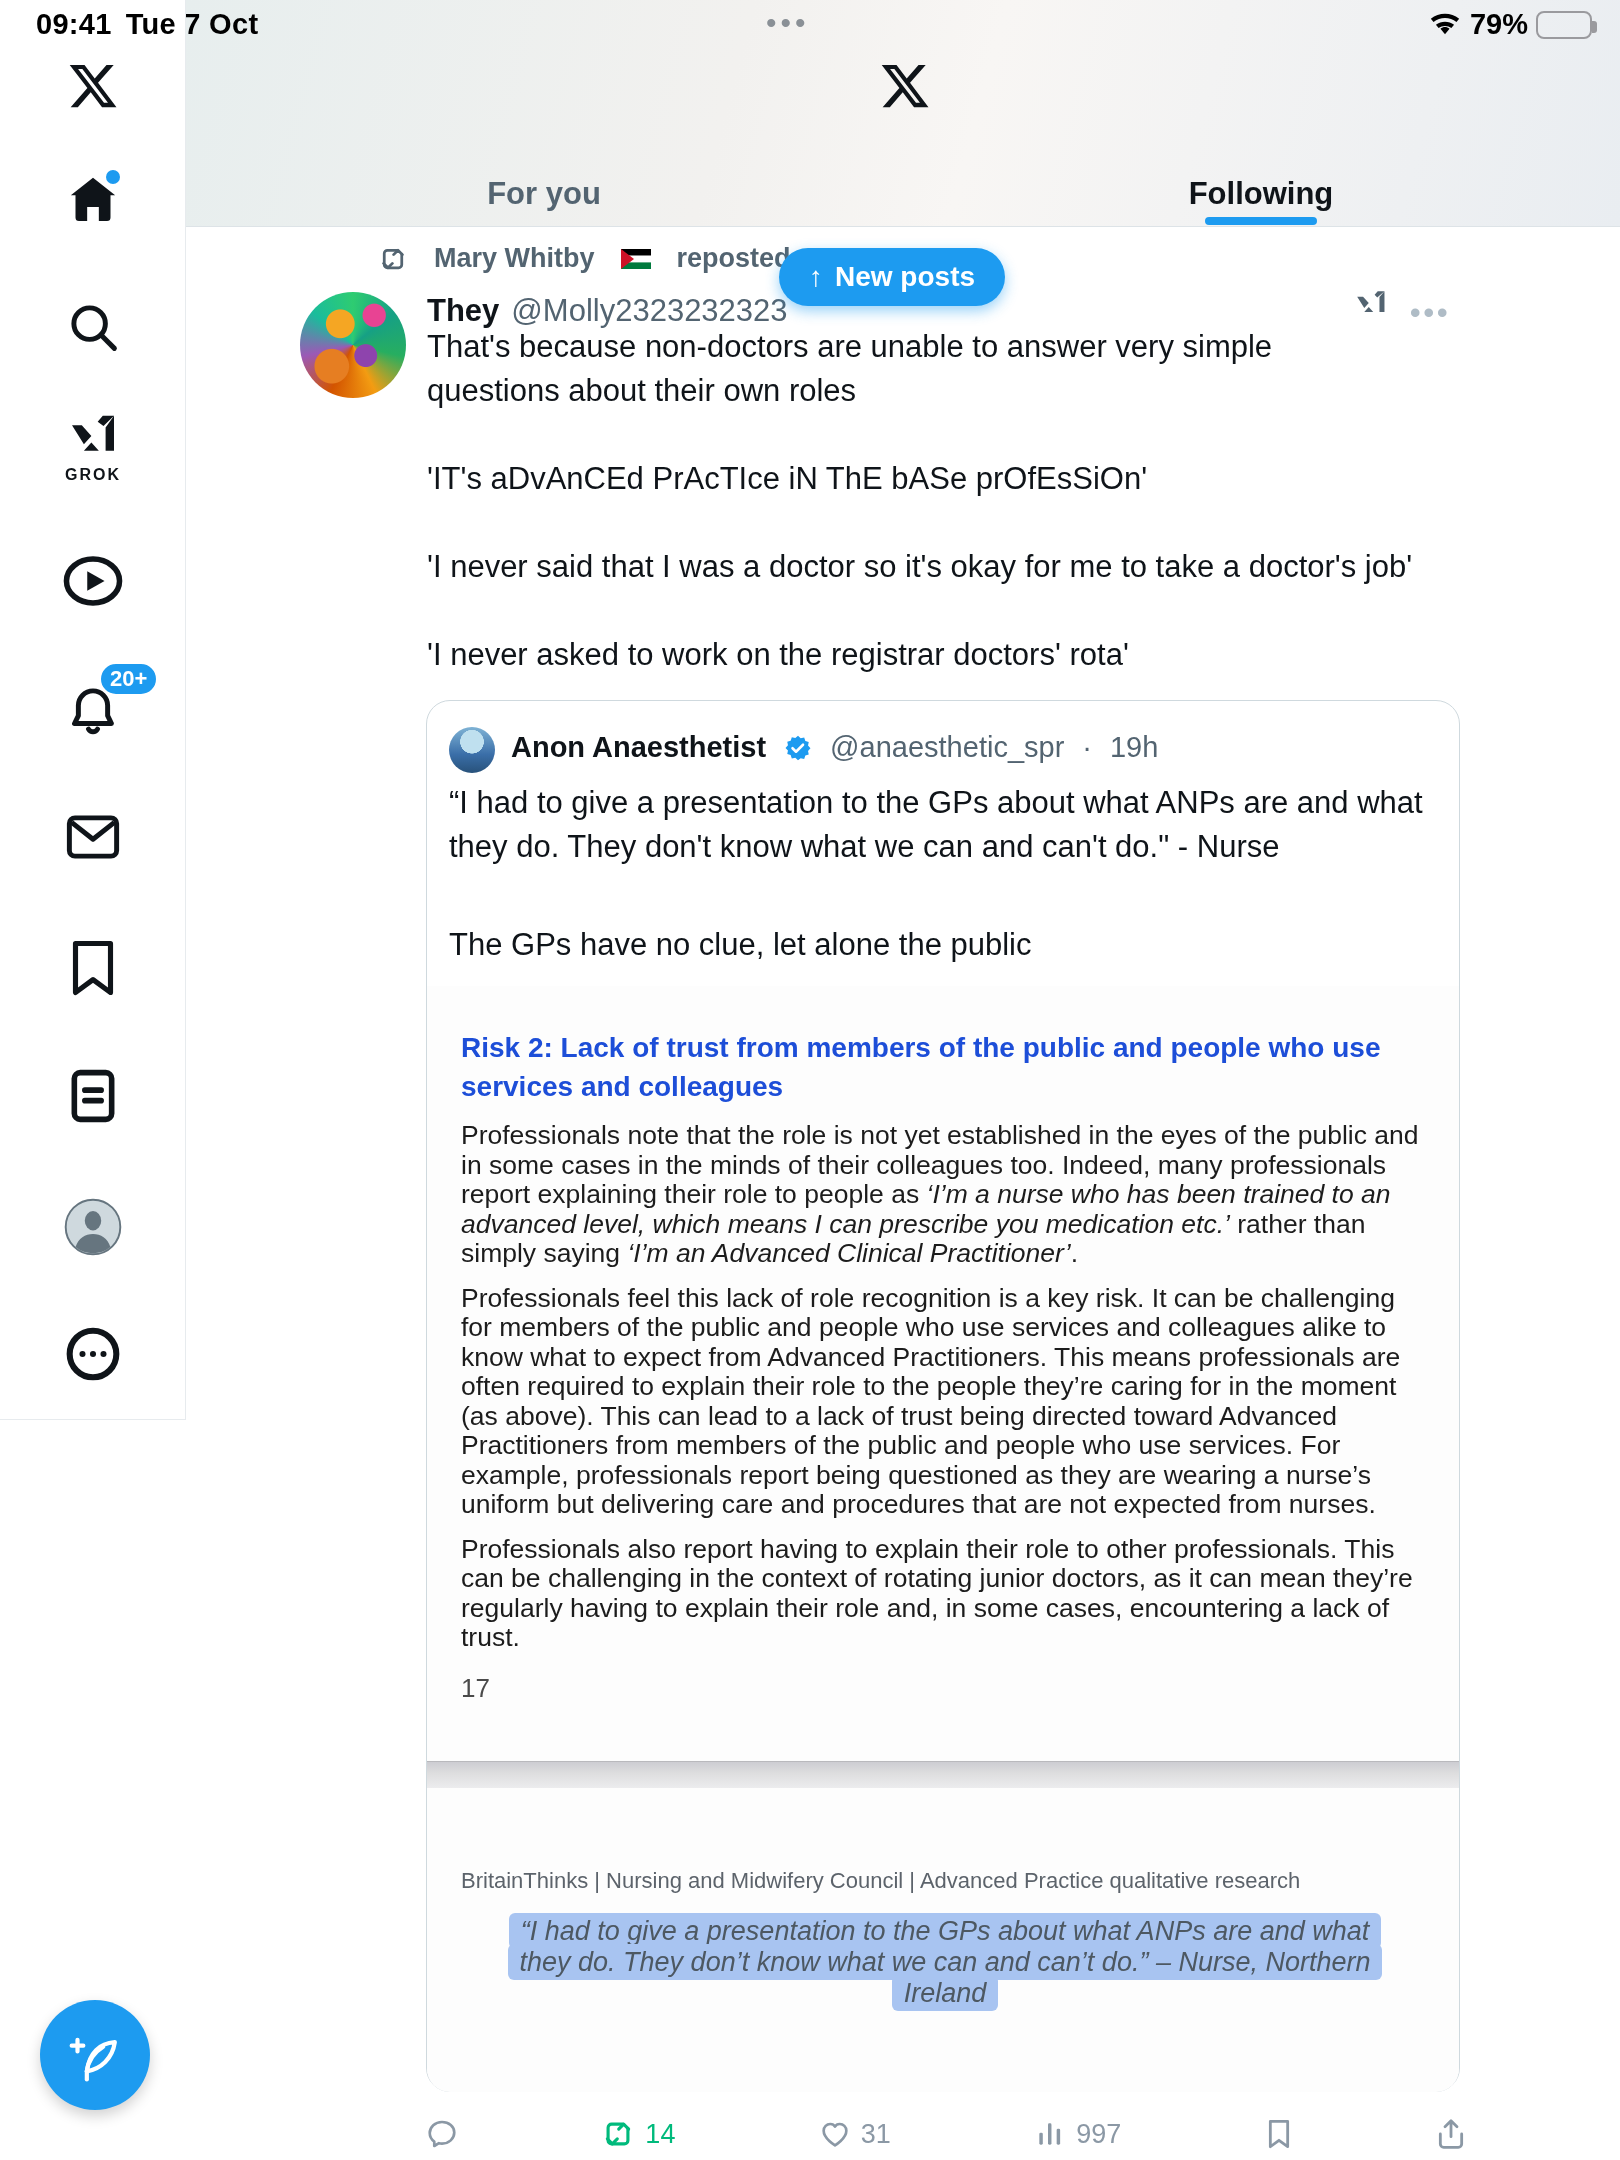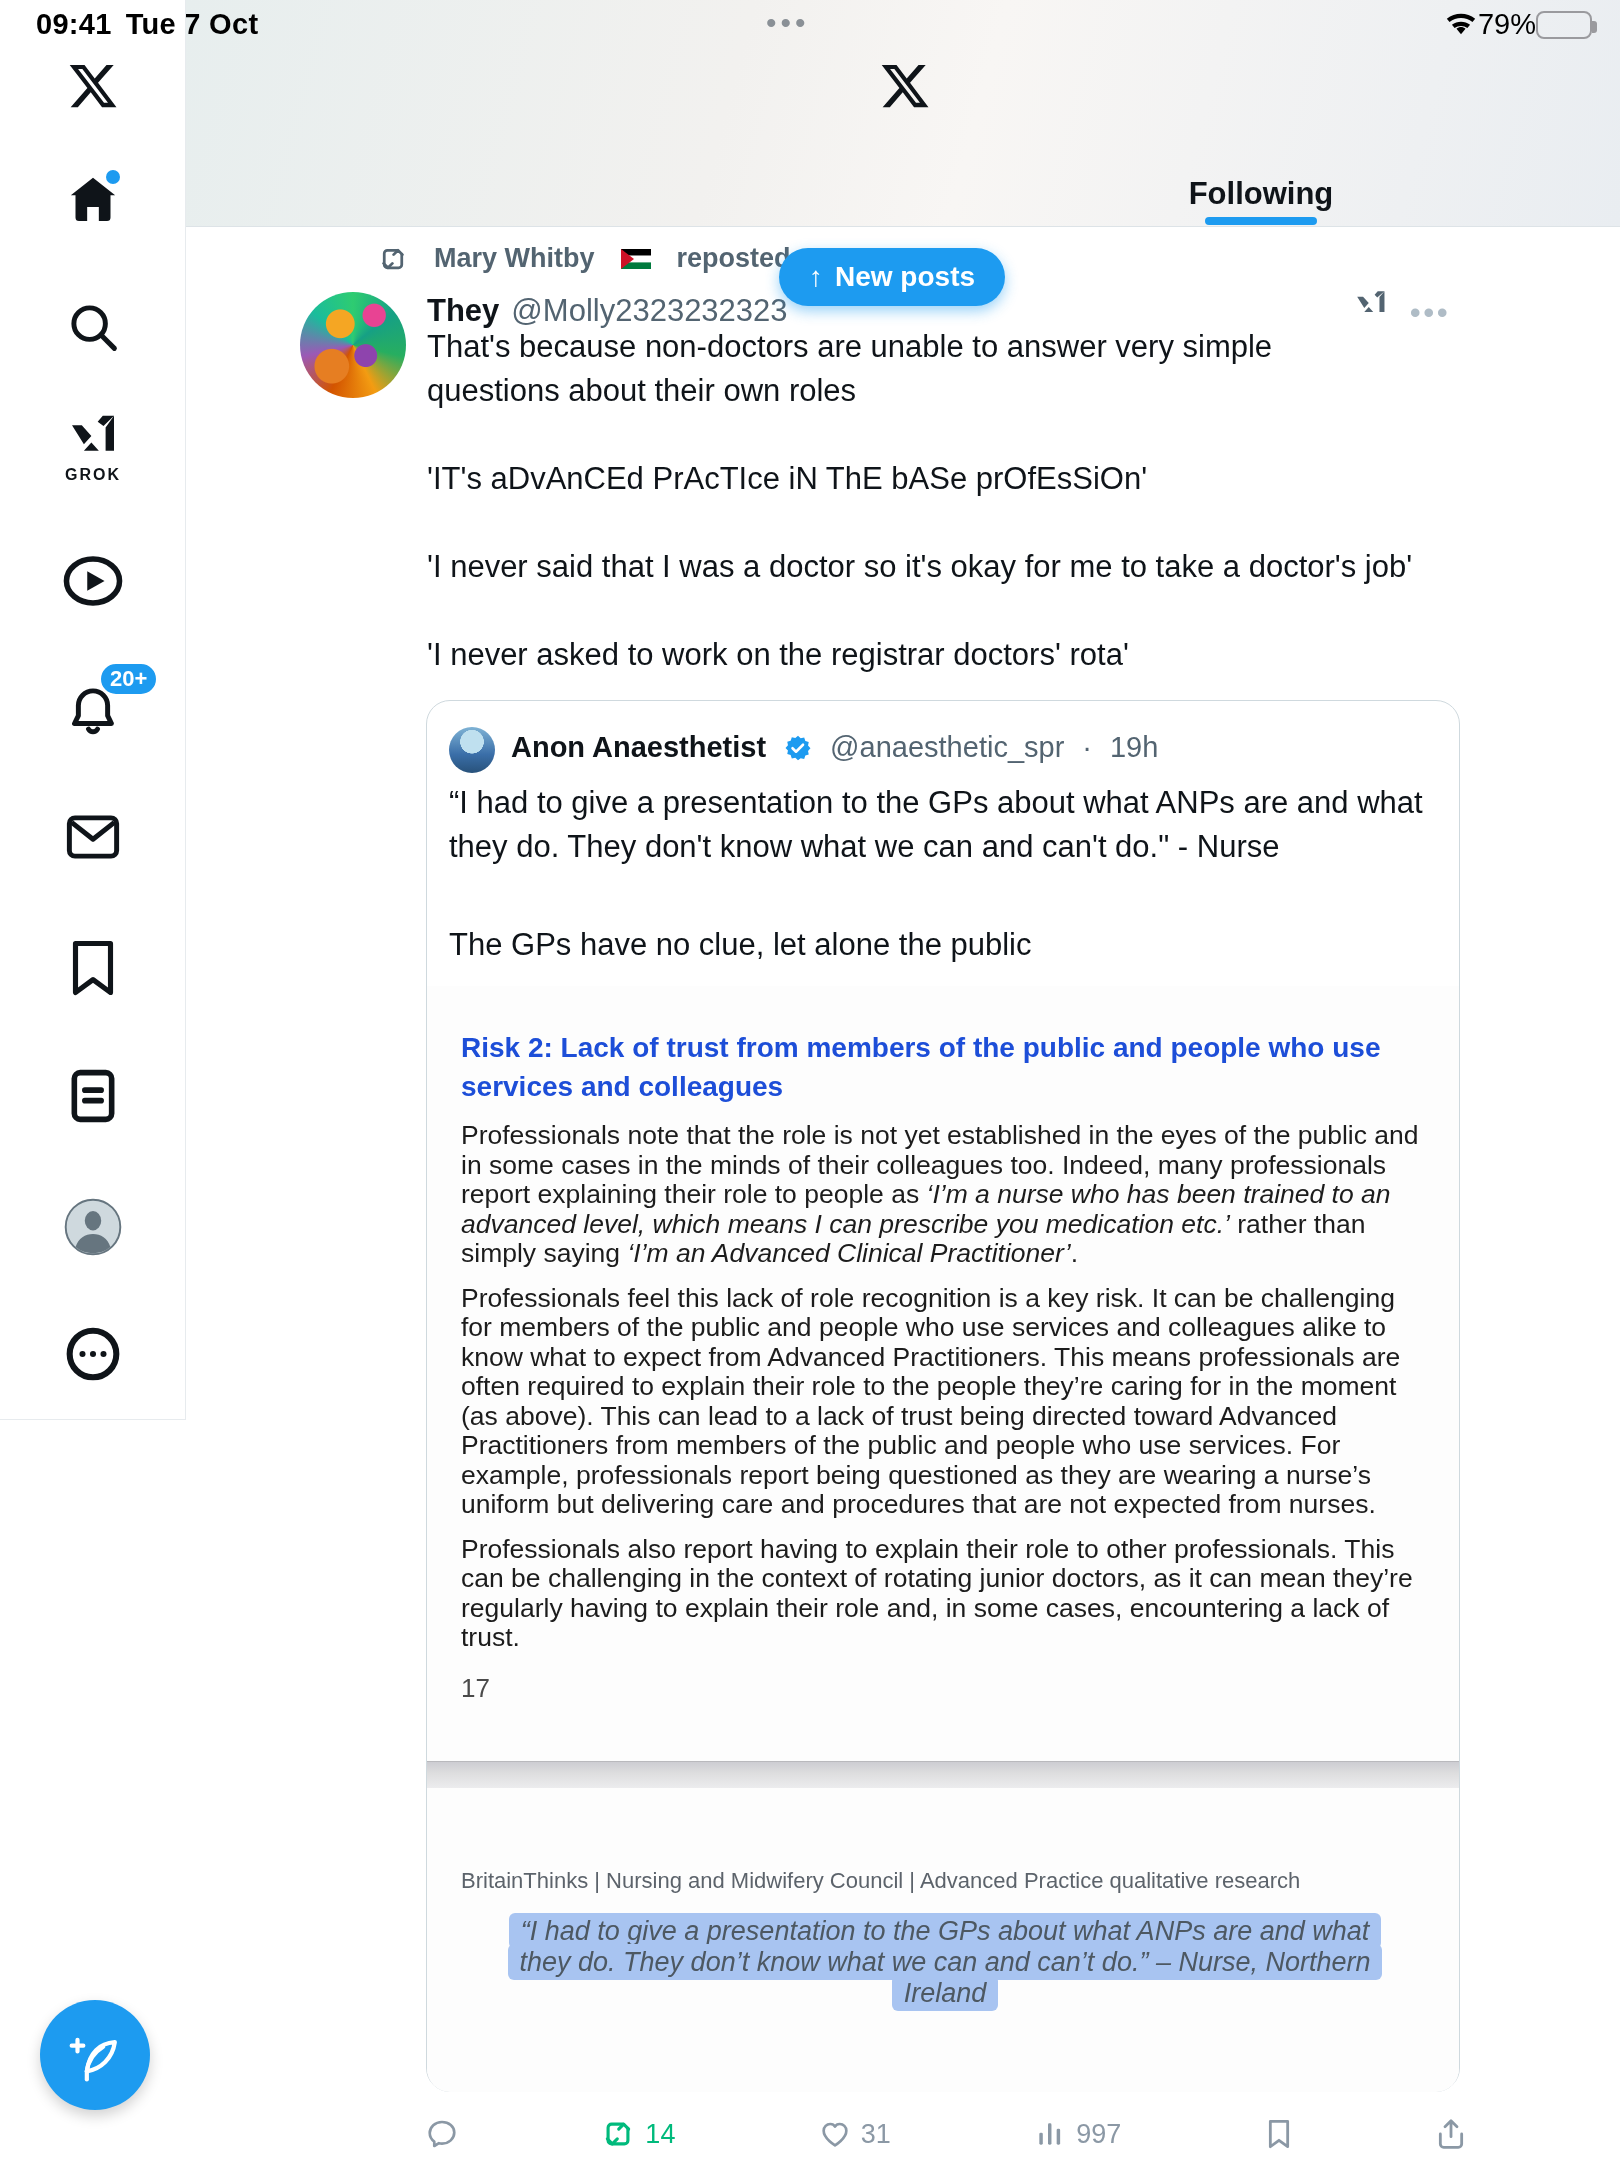--- a/index.html
+++ b/index.html
@@ -8,21 +8,21 @@
   #screen {
     position:relative; width:1620px; height:2160px; background:#fff;
     overflow:hidden; margin:0 auto; color:#0f1419;
   }
   .abs { position:absolute; }
 
   
   #status-left { left:36px; top:8px; font-size:29px; font-weight:600; color:#000; letter-spacing:.3px; }
   #status-left .date { font-weight:600; margin-left:14px; }
   #status-dots { left:766px; top:6px; color:#8a9096; font-size:30px; letter-spacing:4px; }
-  #status-right { right:28px; top:8px; display:flex; align-items:center; gap:0; color:#000; font-size:29px; font-weight:400; }
+  #status-right { right:28px; top:8px; display:flex; align-items:center; gap:8px; color:#000; font-size:29px; font-weight:700; }
   .battery { position:relative; width:56px; height:28px; border:2px solid #9a9a9e; border-radius:8px; padding:3px; }
   .battery .level { height:100%; width:79%; background:#000; border-radius:4px; }
   .battery .nub { position:absolute; right:-7px; top:8px; width:5px; height:12px; background:#9a9a9e; border-radius:0 3px 3px 0; }
 
   
   #sidebar-border { left:185px; top:0; width:1px; height:1419px; background:#e7ebee; }
   #sidebar-hr { left:0; top:1419px; width:186px; height:1px; background:#e7ebee; }
   .rail-item { left:0; width:186px; display:flex; justify-content:center; align-items:center; }
   .rail-item svg { display:block; }
   #grok-label { left:0; top:466px; width:186px; text-align:center; font-size:16px; font-weight:bold; letter-spacing:2px; color:#0f1419; }
@@ -215,20 +215,21 @@
         <path d="M8.5 19v3.5"></path>
         <path d="M4.5 5.5v5M2 8h5"></path>
     </svg>
   </div>
 
   <div id="header-logo" class="abs">
     <svg width="52" height="52" viewBox="0 0 24 24">
         <path fill="#0f1419" d="M18.244 2.25h3.308l-7.227 8.26 8.502 11.24H16.17l-5.214-6.817L4.99 21.75H1.68l7.73-8.835L1.254 2.25H8.08l4.713 6.231 5.45-6.231zm-1.161 17.52h1.833L7.084 4.126H5.117l11.966 15.644z"></path>
       </svg>
   </div>
+  <div id="tab-foryou" class="abs tab">For you</div>
   <div id="tab-following" class="abs tab">Following</div>
   <div id="tab-underline" class="abs"></div>
 
   <div id="repost-row" class="abs">
     <svg width="30" height="26" viewBox="0 0 24 20" fill="none" stroke="#536471" stroke-width="2.2" stroke-linecap="round" stroke-linejoin="round">
       <path d="M5 14V5.5A2.5 2.5 0 0 1 7.5 3h8M13 17h-5.5A2.5 2.5 0 0 1 5 14.5M19 6v8.5a2.5 2.5 0 0 1-2.5 2.5H11"></path>
       <path d="M12.5 6.5L16 3l3.5 3.5M11.5 13.5L8 17l-3.5-3.5"></path>
     </svg>
     <span>Mary Whitby</span>
     <svg width="30" height="22" viewBox="0 0 30 22">

